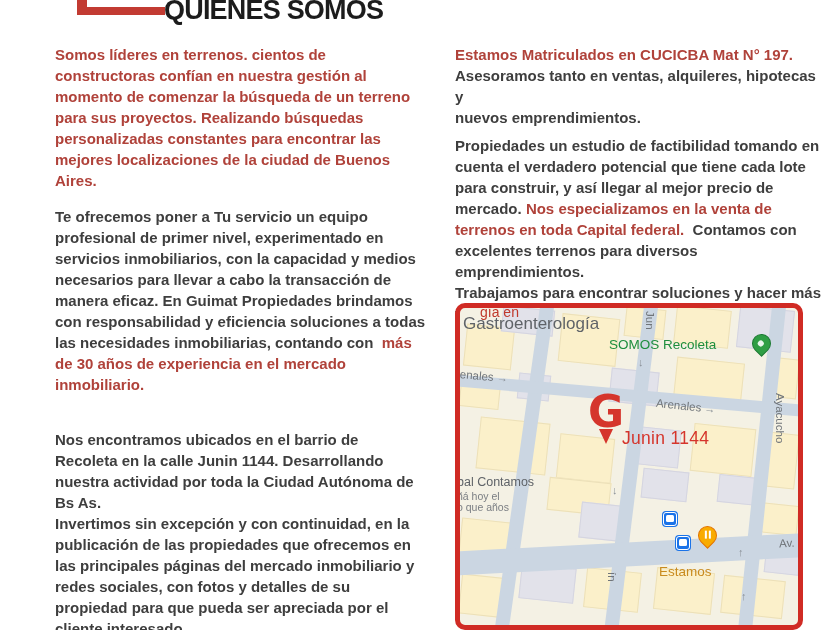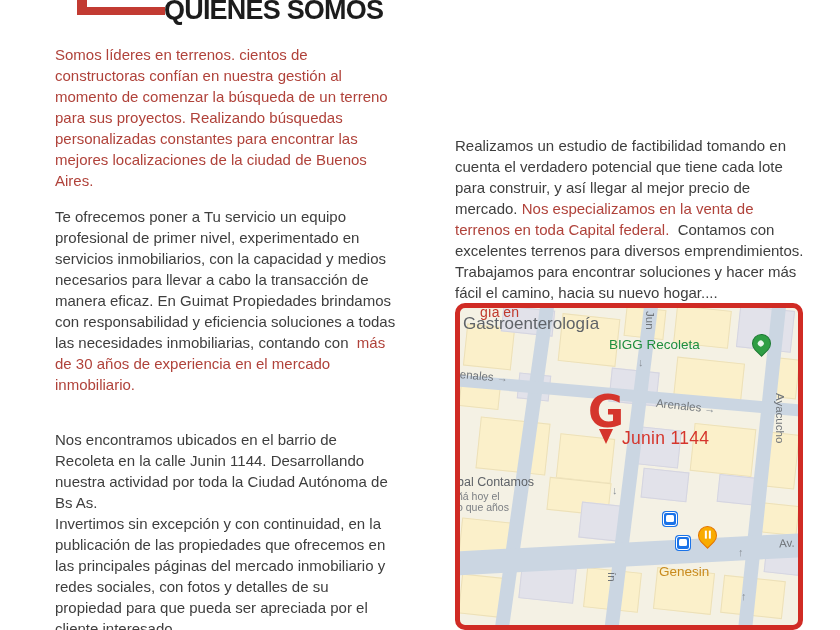--- a/index.html
+++ b/index.html
@@ -11,21 +11,21 @@
   html,body{background:#fff;}
   .page{position:relative;width:840px;height:630px;background:#fff;overflow:hidden;
         font-family:"Liberation Sans",sans-serif;}
   
   .logo-corner{position:absolute;left:77px;top:0;width:88px;height:15px;
         border-left:10px solid var(--logo-red);border-bottom:8px solid var(--logo-red);}
   .page-title{position:absolute;left:164px;top:-5px;font-size:27px;font-weight:bold;
         color:#1c1c1c;letter-spacing:-0.8px;line-height:30px;}
   
   .para{position:absolute;width:372px;font-size:15px;line-height:21px;color:var(--dark);
-        white-space:pre-wrap;}
+        white-space:pre-wrap;font-weight:bold;}
   .lcol{left:55px;}
   .rcol{left:455px;}
   .red{color:var(--red);}
   
   .map{position:absolute;left:455px;top:303px;width:348px;height:327px;
        border:5px solid var(--map-border);border-radius:10px;background:var(--map-bg);}
   .map-inner{position:absolute;inset:0;overflow:hidden;border-radius:4px;}
   .bldg{position:absolute;transform:rotate(6deg);}
   .bldg.y{background:#fbf0ca;border:1px solid #ece0b9;}
   .bldg.g{background:#e2e2ea;border:1px solid #d5d5e0;}
@@ -92,22 +92,25 @@
 Recoleta en la calle Junin 1144. Desarrollando
 nuestra actividad por toda la Ciudad Autónoma de
 Bs As.
 Invertimos sin excepción y con continuidad, en la
 publicación de las propiedades que ofrecemos en
 las principales páginas del mercado inmobiliario y
 redes sociales, con fotos y detalles de su
 propiedad para que pueda ser apreciada por el
 cliente interesado.</p>
 
-
-  <p class="para rcol" style="top:135px"><span>Realizamos un estudio de factibilidad tomando en
+  <p class="para rcol" style="top:44px"><span class="red">Estamos Matriculados en CUCICBA Mat N° 197.</span><span>
+Asesoramos tanto en ventas, alquileres, hipotecas y
+nuevos emprendimientos.</span></p>
+
+  <p class="para rcol" style="top:135px"><span>Propiedades un estudio de factibilidad tomando en
 cuenta el verdadero potencial que tiene cada lote
 para construir, y así llegar al mejor precio de
 mercado. </span><span class="red">Nos especializamos en la venta de
 terrenos en toda Capital federal.</span><span>  Contamos con
 excelentes terrenos para diversos emprendimientos.
 Trabajamos para encontrar soluciones y hacer más
 fácil el camino, hacia su nuevo hogar....</span></p>
 
   <div class="map">
     <div class="map-inner">
@@ -146,21 +149,21 @@
       <div class="road v" style="left:163px;transform:rotate(7deg)"></div>
       <div class="road v" style="left:294px;transform:rotate(6deg)"></div>
       <div class="road h" style="top:82px;transform:rotate(5deg)"></div>
       <div class="road h" style="top:234px;height:24px;transform:rotate(-3deg)"></div>
 
       <span class="clipped-red">gía en</span>
       <span class="poi" style="left:3px;top:6px">Gastroenterología</span>
       <span class="mlabel vert" style="left:196px;top:3px">Jun</span>
       <span class="arrow" style="left:178px;top:48px">↓</span>
 
-      <span class="green-label" style="left:149px;top:29px">BIGG Recoleta</span>
+      <span class="green-label" style="left:149px;top:29px">SOMOS Recoleta</span>
       <div class="pin green" style="left:292px;top:26px">
           <span class="dot"></span>
         </div>
 
       <span class="mlabel" style="left:-4px;top:62px;transform:rotate(5deg)"><span>renales</span> <span class="arrow" style="position:static">→</span></span>
       <span class="mlabel" style="left:196px;top:92px;transform:rotate(6deg)"><span>Arenales</span> <span class="arrow" style="position:static">→</span></span>
 
       <div class="gmark" style="left:128px;top:84px">
         <span class="gletter">G</span>
         <span class="gtail"></span>
@@ -182,19 +185,19 @@
         </div>
       <div class="transit" style="left:216px;top:228px">
           <i></i>
         </div>
       <div class="pin orange" style="left:238px;top:218px">
           <span class="utensils">
             <i></i>
             <i></i>
           </span>
         </div>
-      <span class="orange-label" style="left:199px;top:256px">Genesin</span>
+      <span class="orange-label" style="left:199px;top:256px">Estamos</span>
 
       <span class="mlabel" style="left:319px;top:229px;transform:rotate(-3deg)">Av.</span>
       <span class="mlabel vert" style="left:158px;top:264px">ín</span>
     </div>
   </div>
 </div>
 
 </body></html>

